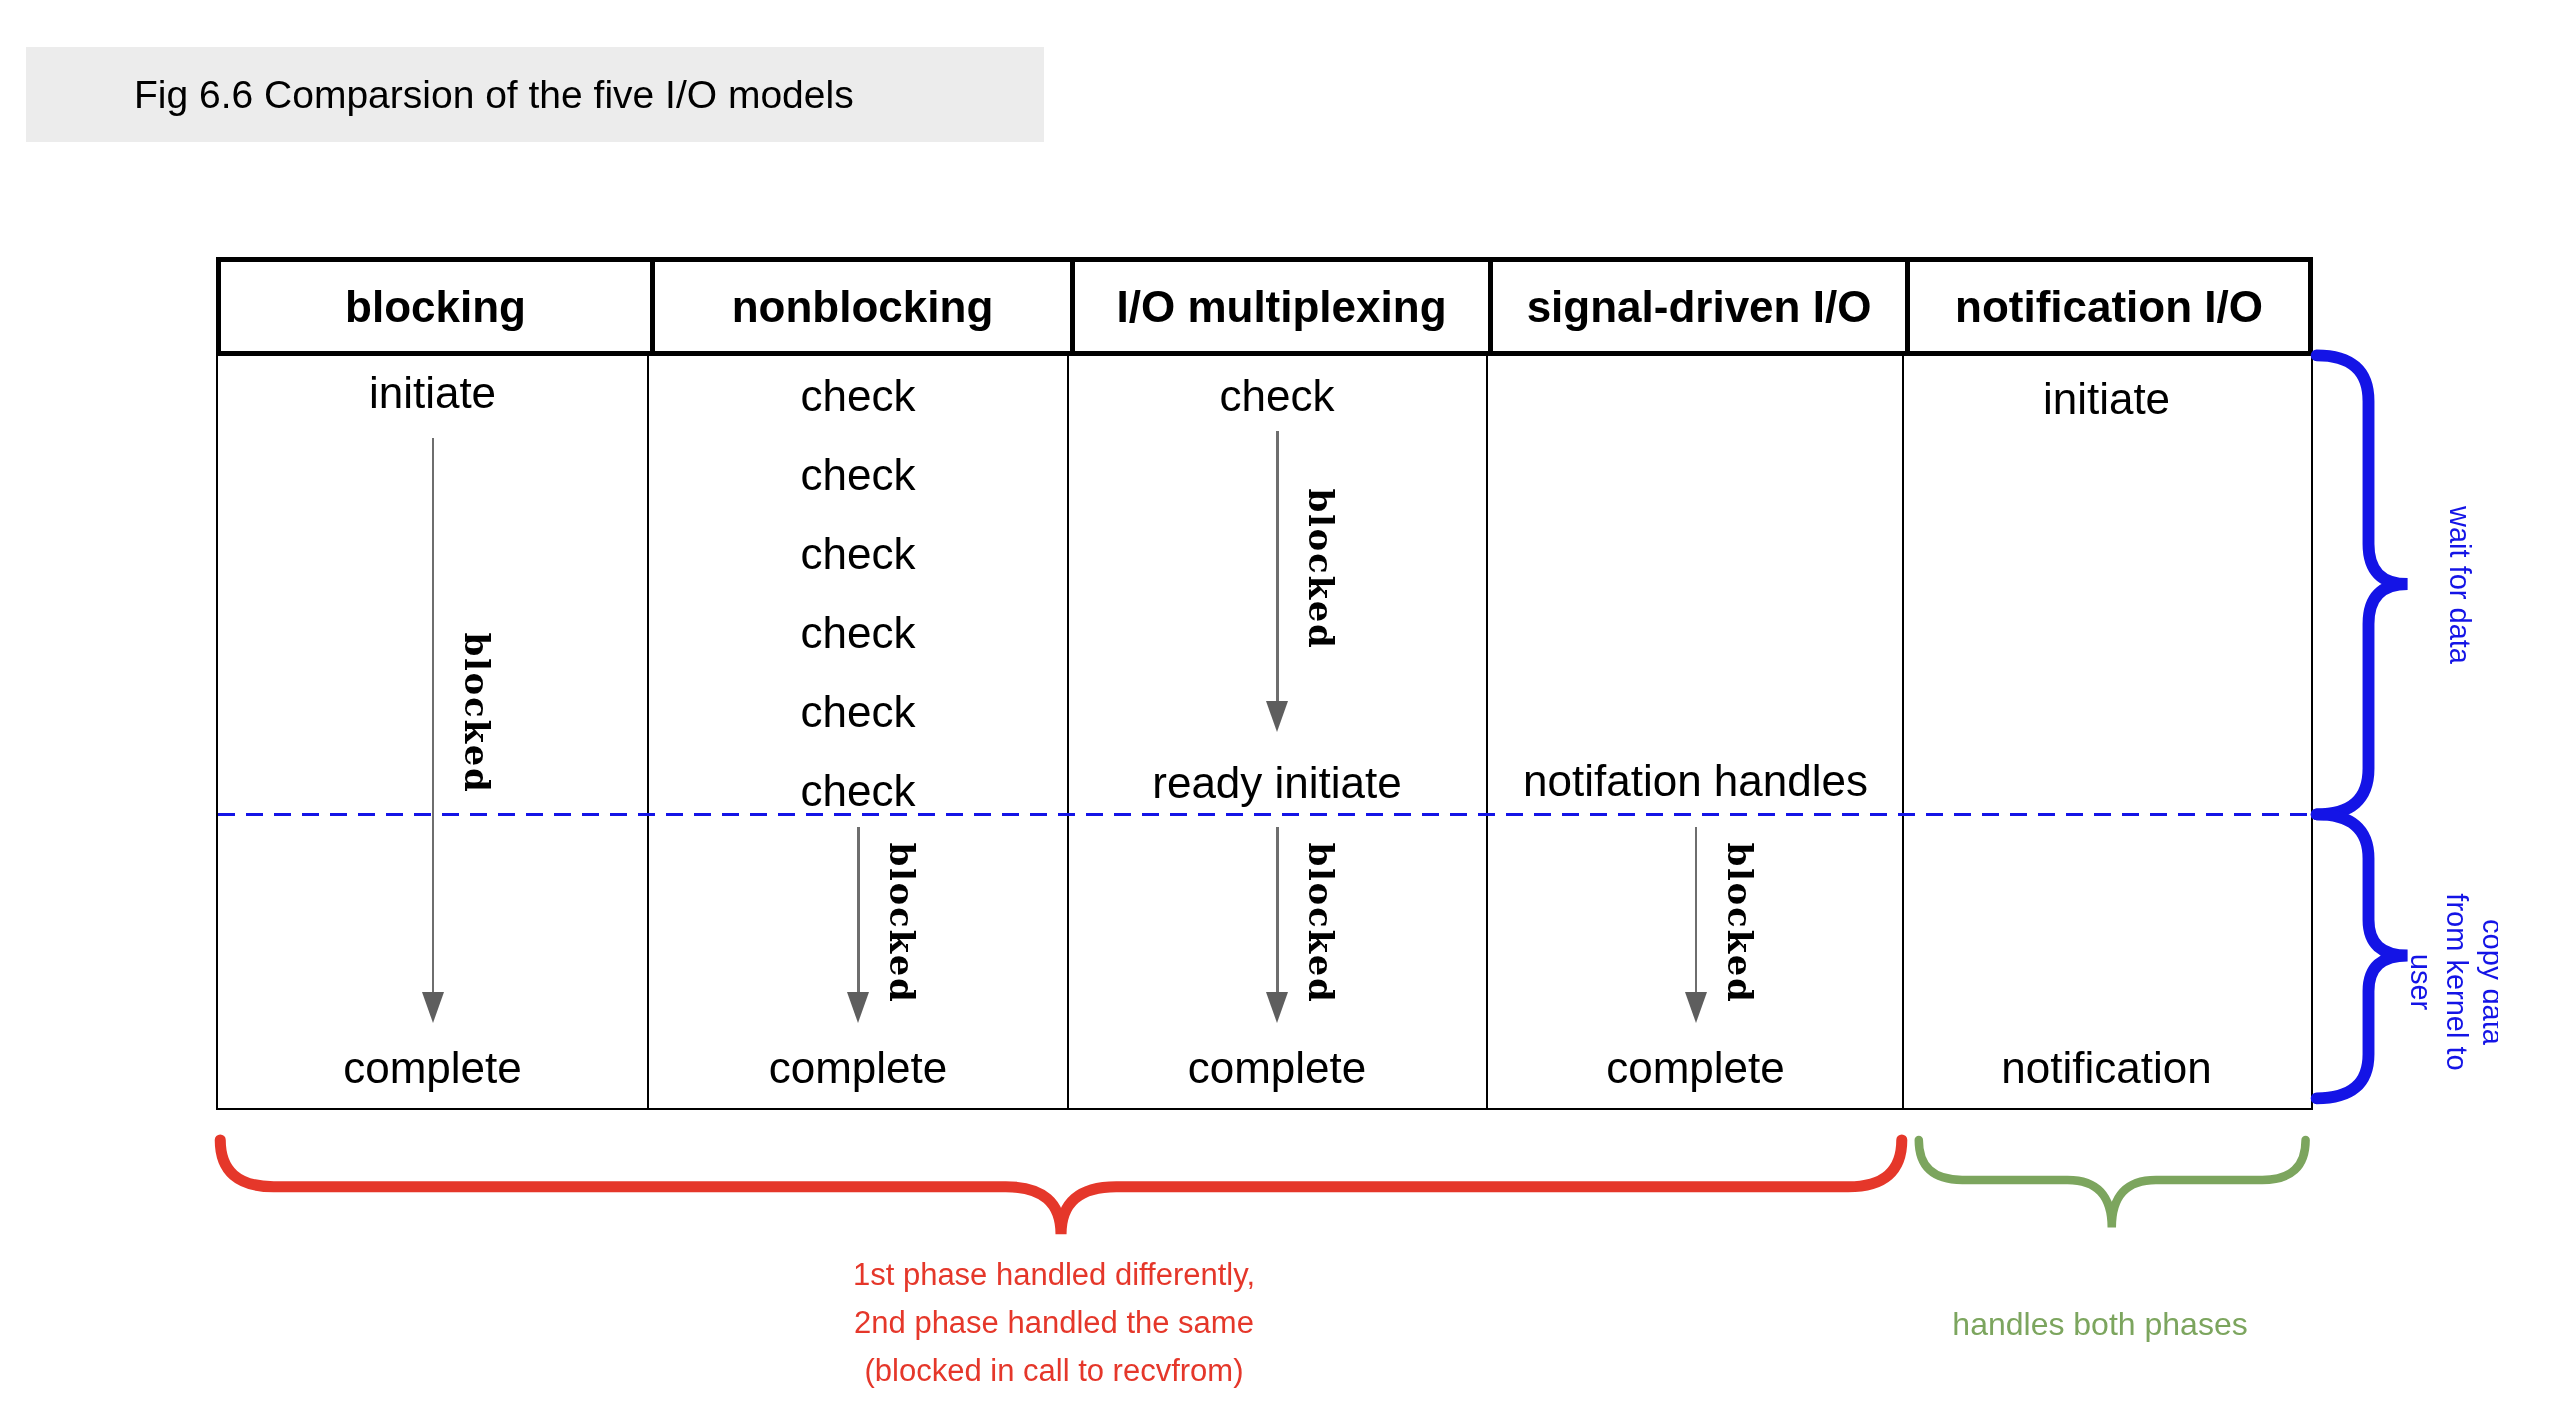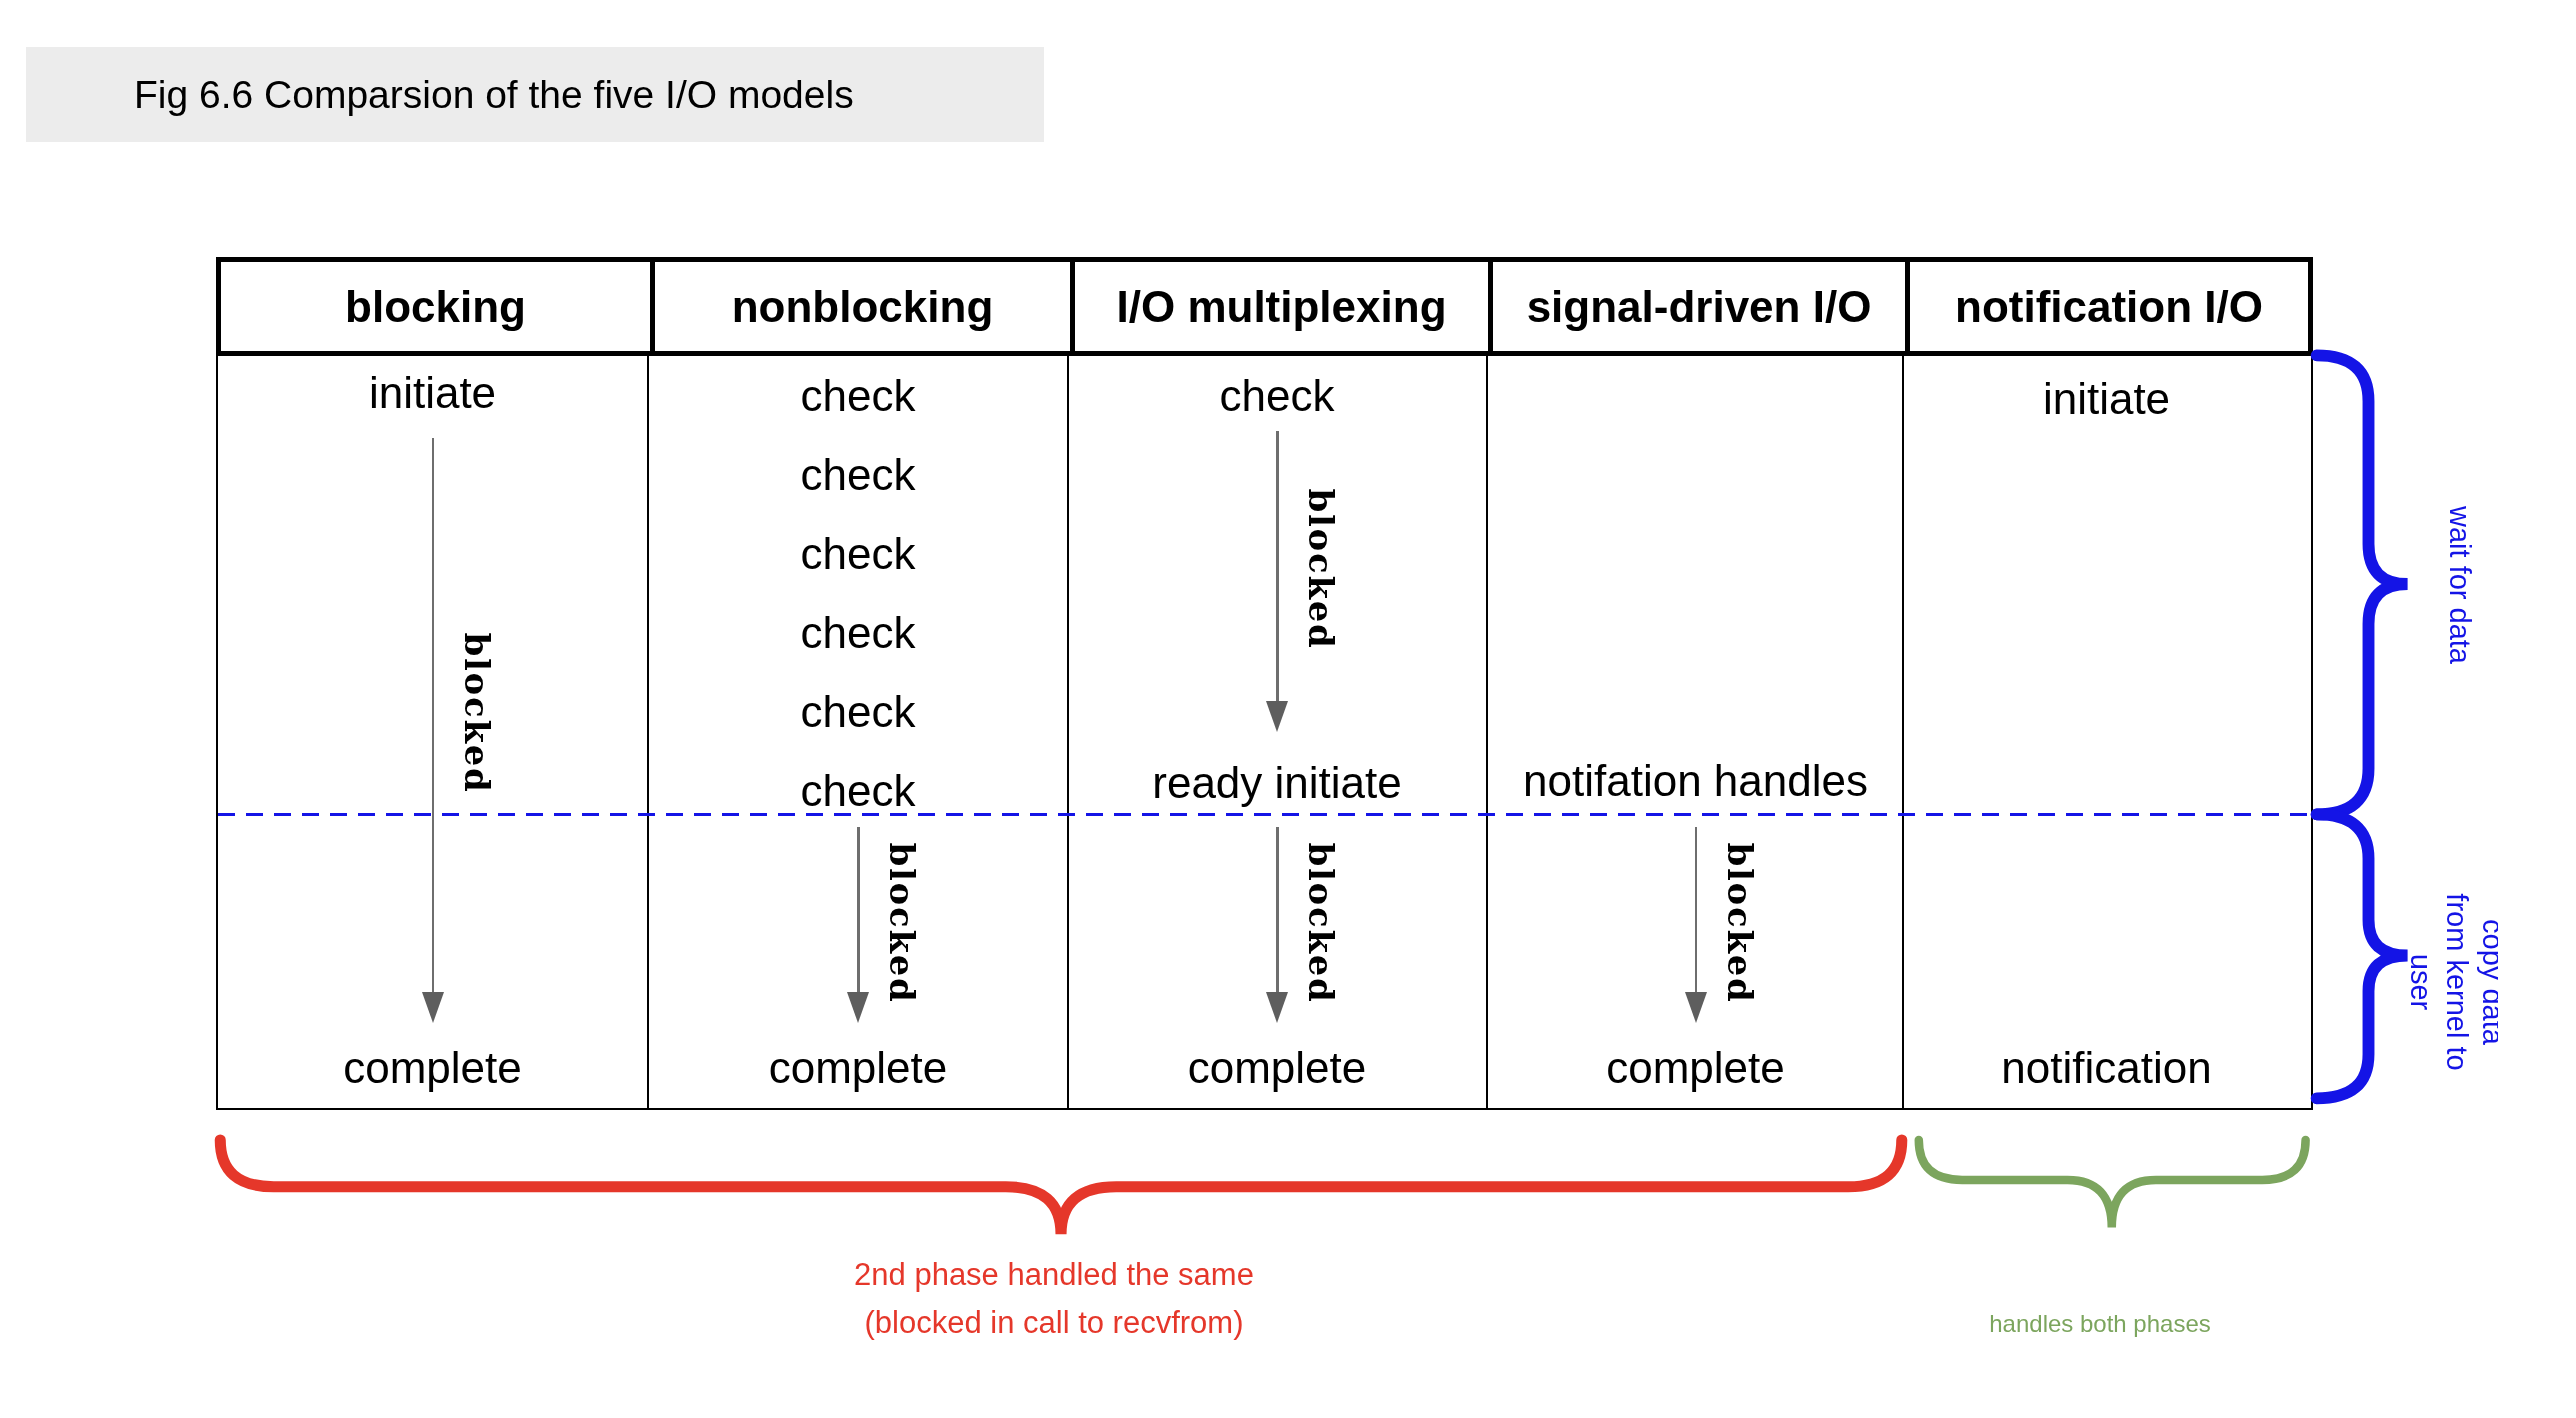--- a/index.html
+++ b/index.html
@@ -36,21 +36,21 @@
   .dash{position:absolute;left:0;top:457px;width:100%;height:3.4px;
         background:repeating-linear-gradient(90deg,#1414e6 0 17px,transparent 17px 28px);}
 
   
   .braces{position:absolute;left:0;top:0;width:2576px;height:1418px;pointer-events:none;}
   .blue-note{position:absolute;color:#1414e6;font-size:29px;white-space:nowrap;
              transform:translate(-50%,-50%) rotate(90deg);text-align:center;line-height:36px;}
   .red-note{position:absolute;left:1054px;top:1251px;transform:translateX(-50%);
             color:#e5372a;font-size:31px;line-height:48px;text-align:center;white-space:nowrap;}
   .green-note{position:absolute;left:2100px;top:1324px;transform:translate(-50%,-50%);
-              color:#7ca55e;font-size:24px;white-space:nowrap;}
+              color:#7ca55e;font-size:32px;white-space:nowrap;}
 </style>
 </head>
 <body>
 
 <div id="canvas">
 
   <div class="title-box">
     <div class="t">Fig 6.6 Comparsion of the five I/O models</div>
   </div>
 
@@ -123,20 +123,21 @@
   </svg>
 
   <div class="blue-note" style="left:2460px;top:585px">wait for data</div>
   <div class="blue-note" style="left:2457px;top:982px">
     <div>copy data</div>
     <div>from kernel to</div>
     <div>user</div>
   </div>
 
   <div class="red-note">
+    <div>1st phase handled differently,</div>
     <div>2nd phase handled the same</div>
     <div>(blocked in call to recvfrom)</div>
   </div>
 
   <div class="green-note">handles both phases</div>
 
 </div>
 
 
 </body></html>

